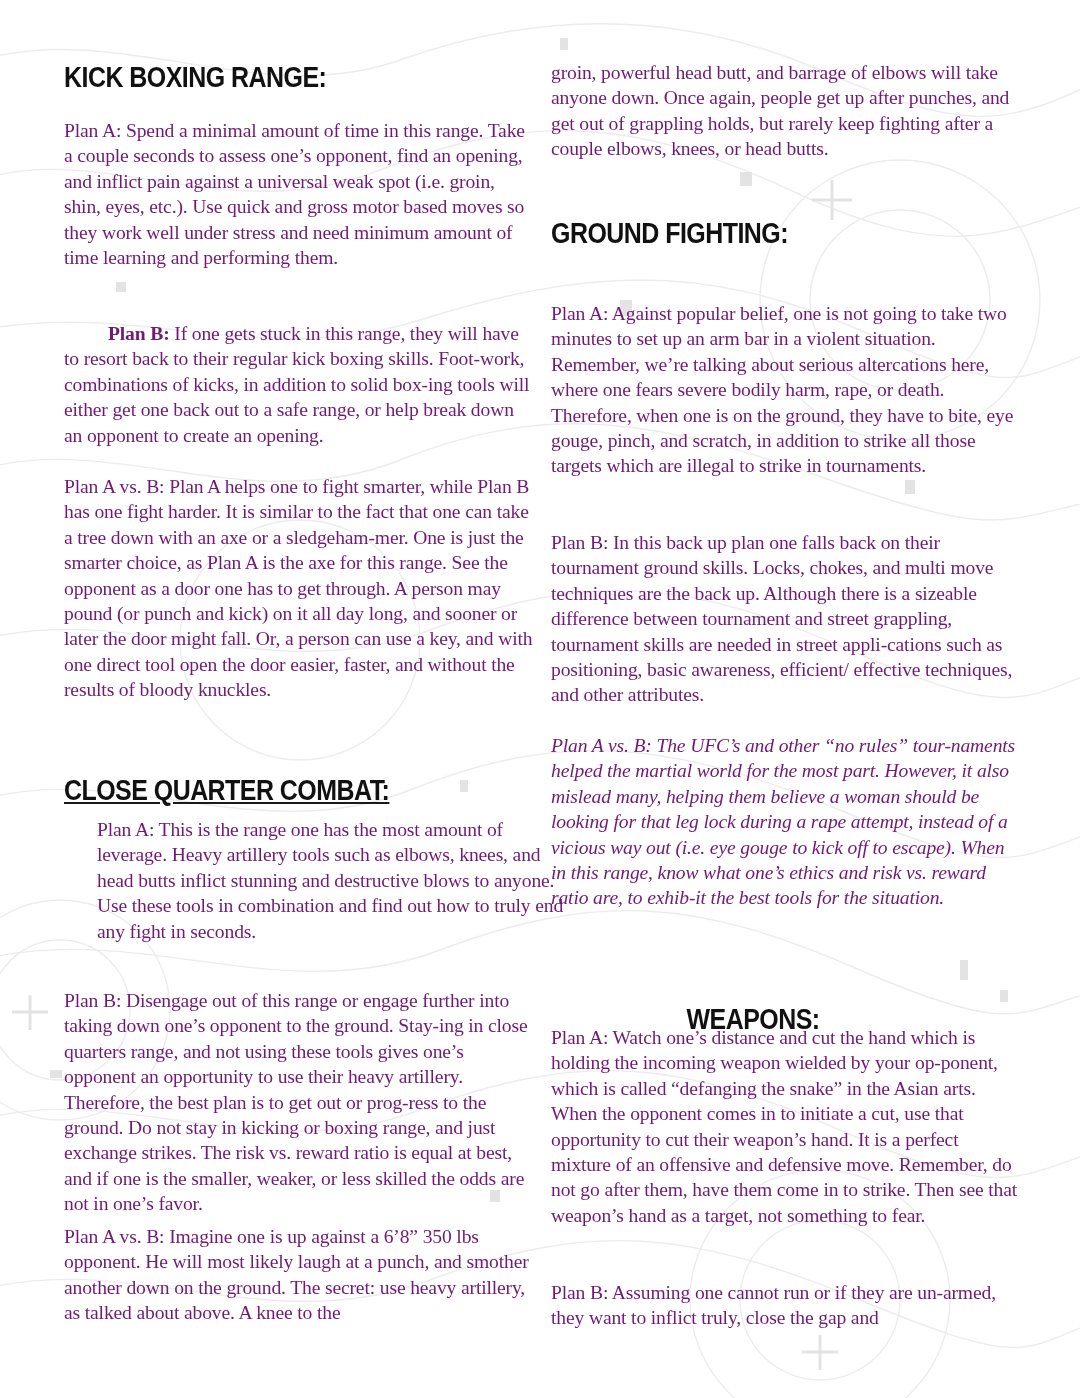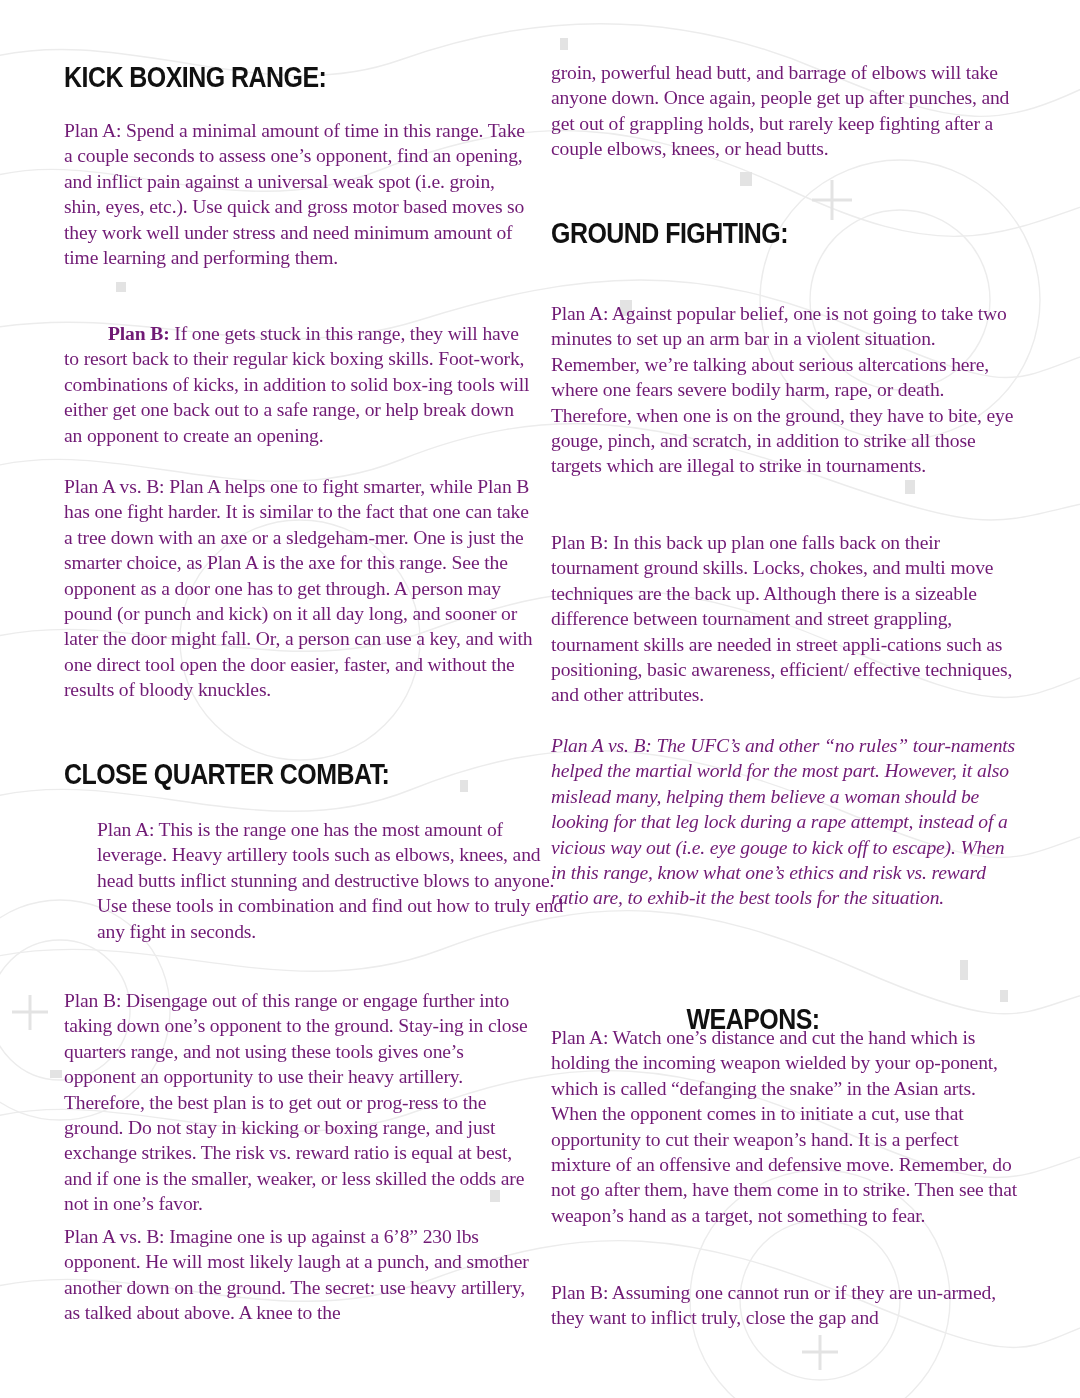--- a/index.html
+++ b/index.html
@@ -77,31 +77,31 @@
     <div class="block" style="top:118px;">
       <p class="para">Plan A: Spend a minimal amount of time in this range. Take a couple seconds to assess one’s opponent, find an opening, and inflict pain against a universal weak spot (i.e. groin, shin, eyes, etc.).  Use quick and gross motor based moves so they work well under stress and need minimum amount of time learning and performing them.</p>
     </div>
     <div class="block" style="top:321px;">
       <p class="para"><b>Plan B:</b><span> If one gets stuck in this range, they will have to resort back to their regular kick boxing skills. Foot-work, combinations of kicks, in addition to solid box-ing tools will either get one back out to a safe range, or help break down an opponent to create an opening.</span></p>
     </div>
     <div class="block" style="top:474px;">
       <p class="para">Plan A vs. B: Plan A helps one to fight smarter, while Plan B has one fight harder. It is similar to the fact that one can take a tree down with an axe or a sledgeham-mer. One is just the smarter choice, as Plan A is the axe for this range. See the opponent as a door one has to get through. A person may pound (or punch and kick) on it all day long, and sooner or later the door might fall. Or, a person can use a key, and with one direct tool open the door easier, faster, and without the results of bloody knuckles.</p>
     </div>
 
-    <div class="block" style="top:757px;">
+    <div class="block" style="top:773px;text-decoration:underline;">
       <h2 class="heading">CLOSE QUARTER COMBAT:</h2>
     </div>
     <div class="block" style="top:817px;margin-left:33px;">
       <p class="para">Plan A: This is the range one has the most amount of leverage. Heavy artillery tools such as elbows, knees, and head butts inflict stunning and destructive blows to anyone. Use these tools in combination and find out how to truly end any fight in seconds.</p>
     </div>
     <div class="block" style="top:988px;">
       <p class="para">Plan B: Disengage out of this range or engage further into taking down one’s opponent to the ground. Stay-ing in close quarters range, and not using these tools gives one’s opponent an opportunity to use their heavy artillery. Therefore, the best plan is to get out or prog-ress to the ground. Do not stay in kicking or boxing range, and just exchange strikes. The risk vs. reward ratio is equal at best, and if one is the smaller, weaker, or less skilled the odds are not in one’s favor.</p>
     </div>
     <div class="block" style="top:1224px;">
-      <p class="para">Plan A vs. B: Imagine one is up against a 6’8” 230 lbs opponent. He will most likely laugh at a punch, and smother another down on the ground. The secret: use heavy artillery, as talked about above. A knee to the</p>
+      <p class="para">Plan A vs. B: Imagine one is up against a 6’8” 350 lbs opponent. He will most likely laugh at a punch, and smother another down on the ground. The secret: use heavy artillery, as talked about above. A knee to the</p>
     </div>
   </div>
 
   <div class="col col-right">
     <div class="block" style="top:60px;">
       <p class="para">groin, powerful head butt, and barrage of elbows will take anyone down. Once again, people get up after punches, and get out of grappling holds, but rarely keep fighting after a couple elbows, knees, or head butts.</p>
     </div>
 
     <div class="block" style="top:216px;">
       <h2 class="heading">GROUND FIGHTING:</h2>

